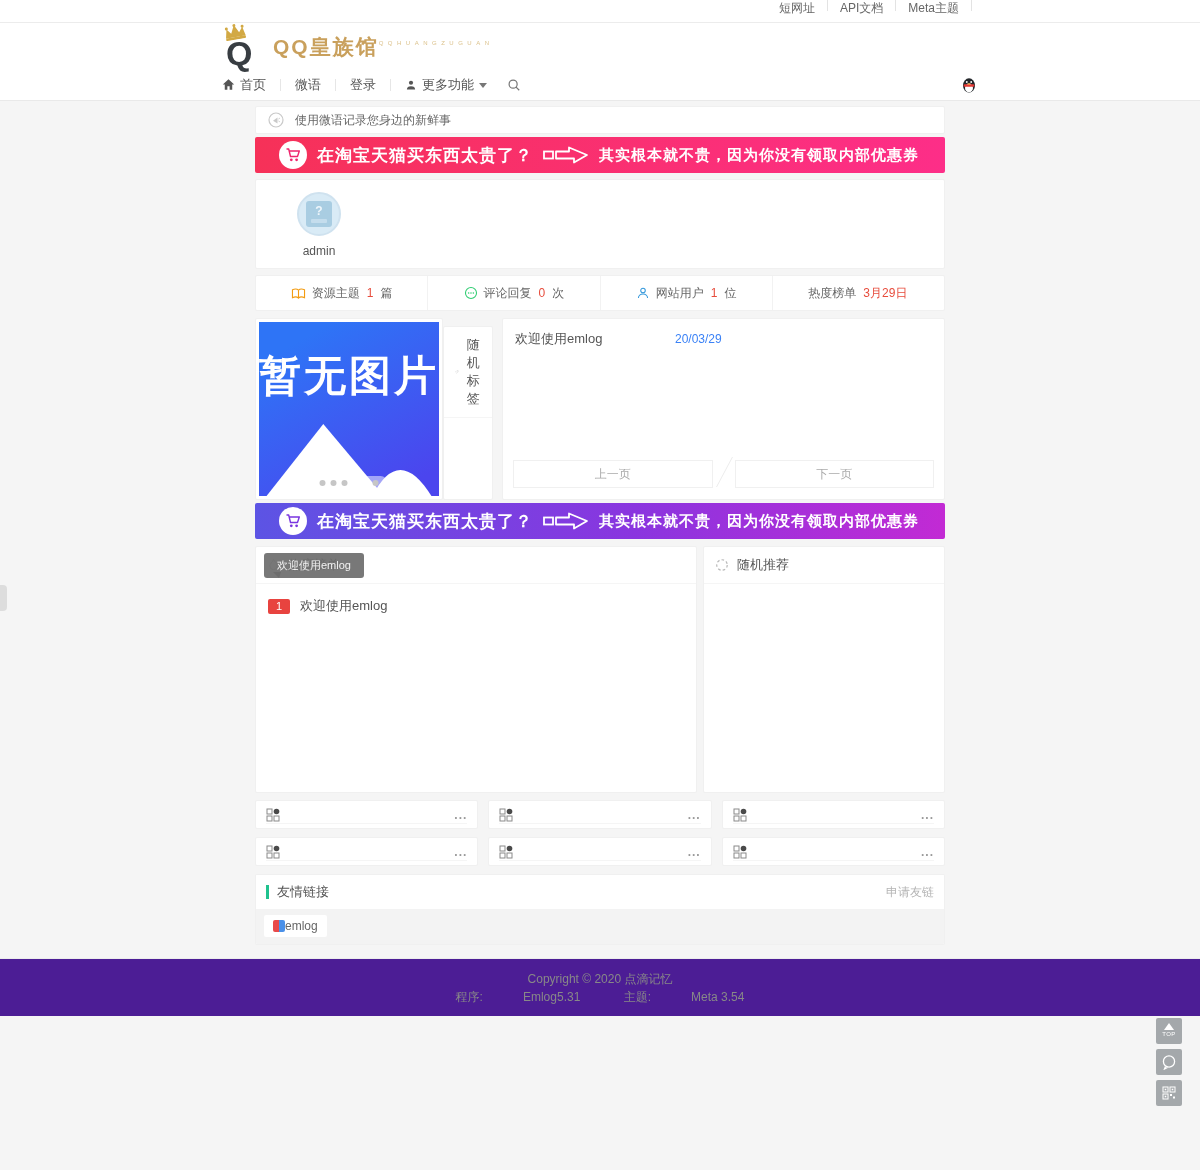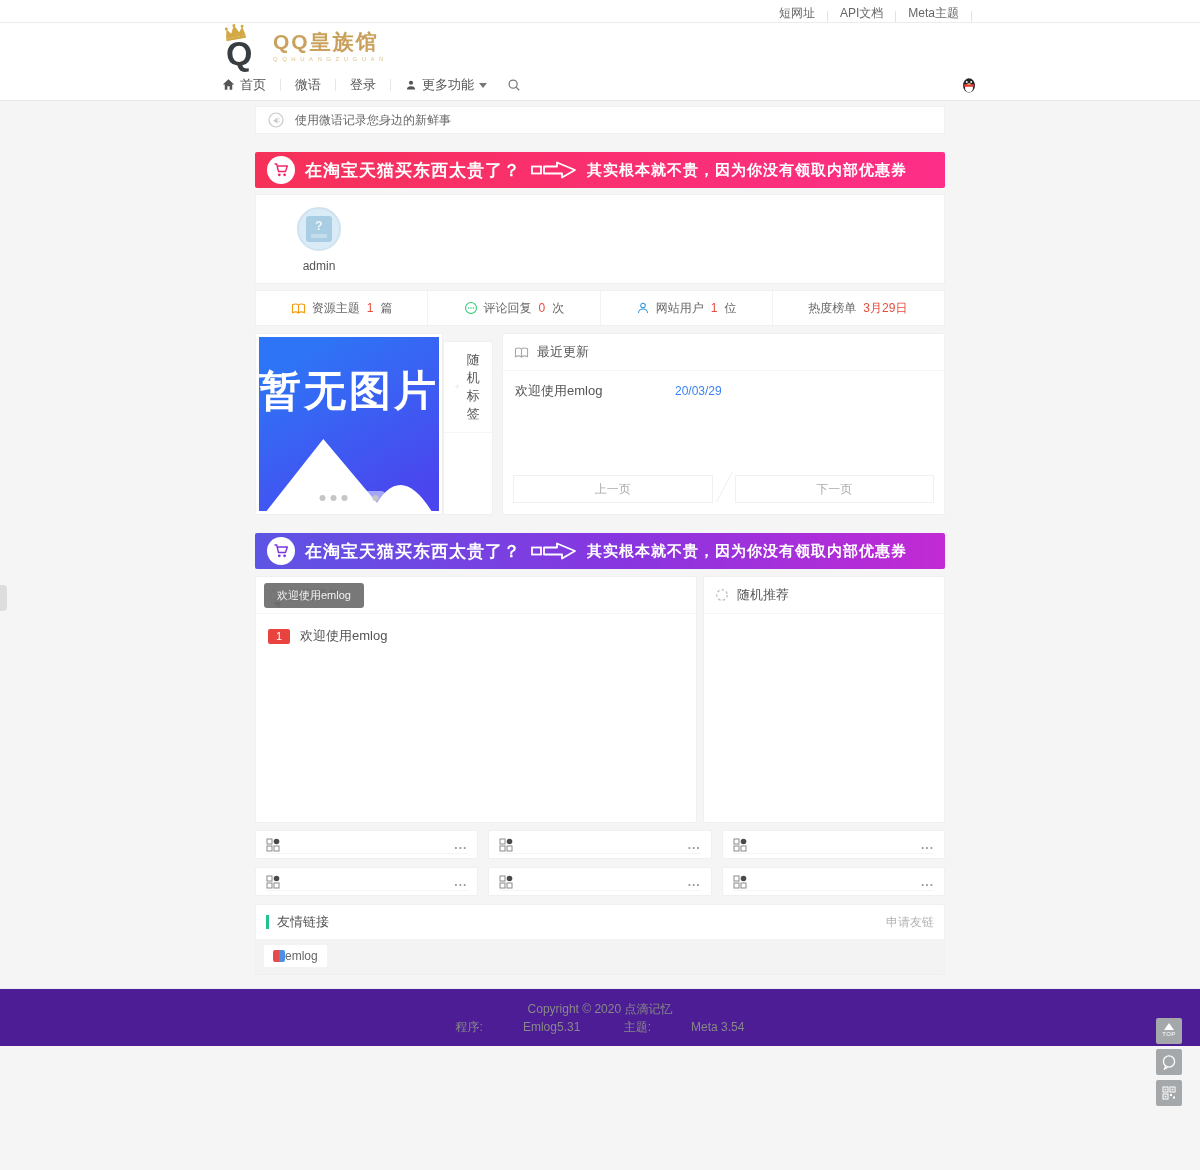--- a/index.html
+++ b/index.html
@@ -7,52 +7,52 @@
     width:1200px;height:1170px;overflow:hidden;position:relative;
     background:#f5f5f5;
     font-family:"Liberation Sans","DejaVu Sans",sans-serif;
     -webkit-font-smoothing:antialiased;
   }
   a{text-decoration:none}
   svg{display:block}
 
   
   .topbar{background:#fff;border-bottom:1px solid #ececec;height:22px}
-  .topbar-inner{width:756px;margin:0 auto;height:100%;display:flex;justify-content:flex-end;align-items:flex-end;font-size:12px}
+  .topbar-inner{width:756px;margin:0 auto;height:100%;display:flex;justify-content:flex-end;align-items:flex-start;font-size:12px}
   .toplink{color:#666;margin:0 6px;cursor:pointer}
   .vsep{width:1px;height:11px;background:#e3e3e3;margin:0 6px}
 
   
   .header{background:#fff;height:46px;display:flex;align-items:center}
   .header-inner{width:756px;margin:0 auto;display:flex;align-items:center}
   .logo{display:flex;align-items:center;gap:9px;cursor:pointer}
   .logo-mark{position:relative;width:42px;height:44px}
   .logo-q{position:absolute;left:4px;bottom:-2px;font-size:34px;font-weight:bold;color:#383d42;line-height:1}
   .logo-crown{position:absolute;left:0;top:0;transform:rotate(-10deg)}
-  .logo-text{display:flex;flex-direction:column}
+  .logo-text{display:flex;flex-direction:row}
   .logo-title{font-size:21px;font-weight:bold;color:#c9a05c;letter-spacing:2px;line-height:1}
   .logo-sub{font-size:6px;color:#dcc28c;letter-spacing:4.5px;margin-top:4px}
 
   
   .navbar{background:#fff;border-bottom:1px solid #e9e9e9;height:31px}
   .nav-inner{width:756px;margin:0 auto;height:100%;display:flex;align-items:center;font-size:13px;color:#555}
   .nav-item{display:flex;align-items:center;gap:5px;color:#555;cursor:pointer}
   .nav-sep{width:1px;height:12px;background:#e6e6e6;margin:0 14px}
   .nav-search{margin-left:20px;cursor:pointer}
   .nav-right{margin-left:auto;cursor:pointer}
 
   
   .main{width:690px;margin:0 auto}
   .card{background:#fff;border:1px solid #f0f0f0;border-radius:2px;box-sizing:border-box}
   .card-head{display:flex;align-items:center;gap:8px;padding:9px 11px;font-size:13px;color:#555;border-bottom:1px solid #f5f5f5}
 
   .notice{margin-top:5px;height:28px;display:flex;align-items:center;padding:0 12px;gap:11px;font-size:12px;color:#666}
 
   
-  .banner{margin-top:18px;height:36px;border-radius:2px;display:flex;align-items:center;padding:0 12px;gap:10px;color:#fff;cursor:pointer;box-sizing:border-box}
+  .banner{margin-top:3px;height:36px;border-radius:2px;display:flex;align-items:center;padding:0 24px;gap:10px;color:#fff;cursor:pointer;box-sizing:border-box}
   .banner-pink{background:linear-gradient(90deg,#f63158,#fd2e88)}
   .banner-purple{background:linear-gradient(90deg,#5c54e4,#8a35df 55%,#c22ad4)}
   .cart-wrap{width:28px;height:28px;border-radius:50%;background:#fff;display:flex;align-items:center;justify-content:center;flex:none}
   .banner-q{font-size:17px;font-weight:bold;letter-spacing:1px;white-space:nowrap}
   .banner-a{font-size:15px;font-weight:bold;letter-spacing:1px;white-space:nowrap}
 
   
   .user-card{margin-top:6px;padding:12px 0 10px}
   .user-inner{margin-left:38px;width:50px;display:flex;flex-direction:column;align-items:center}
   .avatar{width:44px;height:44px;border-radius:50%;background:#d9ebf6;border:2px solid #cfe2ef;display:flex;align-items:center;justify-content:center;cursor:pointer;box-sizing:border-box}
@@ -313,27 +313,20 @@
           </svg>
           <span>随机标签</span>
         </div>
 
       </div>
     </div>
 
     <div class="col-right">
 
       <div class="card recent-card">
-        <div class="card-head">
-          <svg width="15" height="13" viewBox="0 0 16 14">
-            <path d="M1.5 3 C4 1.8 6.5 1.9 8 3.4 C9.5 1.9 12 1.8 14.5 3 V11.5 C12 10.4 9.5 10.5 8 12 C6.5 10.5 4 10.4 1.5 11.5 Z" fill="none" stroke="#aaa" stroke-width="1.2"></path>
-            <line x1="8" y1="3.4" x2="8" y2="12" stroke="#aaa" stroke-width="1.2"></line>
-          </svg>
-          <span>最近更新</span>
-        </div>
         <div class="recent-row">
           <a class="recent-title">欢迎使用emlog</a>
           <span class="recent-date">20/03/29</span>
         </div>
         <div class="spacer"></div>
         <div class="pager">
           <a class="page-btn">上一页</a>
           <span class="diag"></span>
           <a class="page-btn">下一页</a>
         </div>

